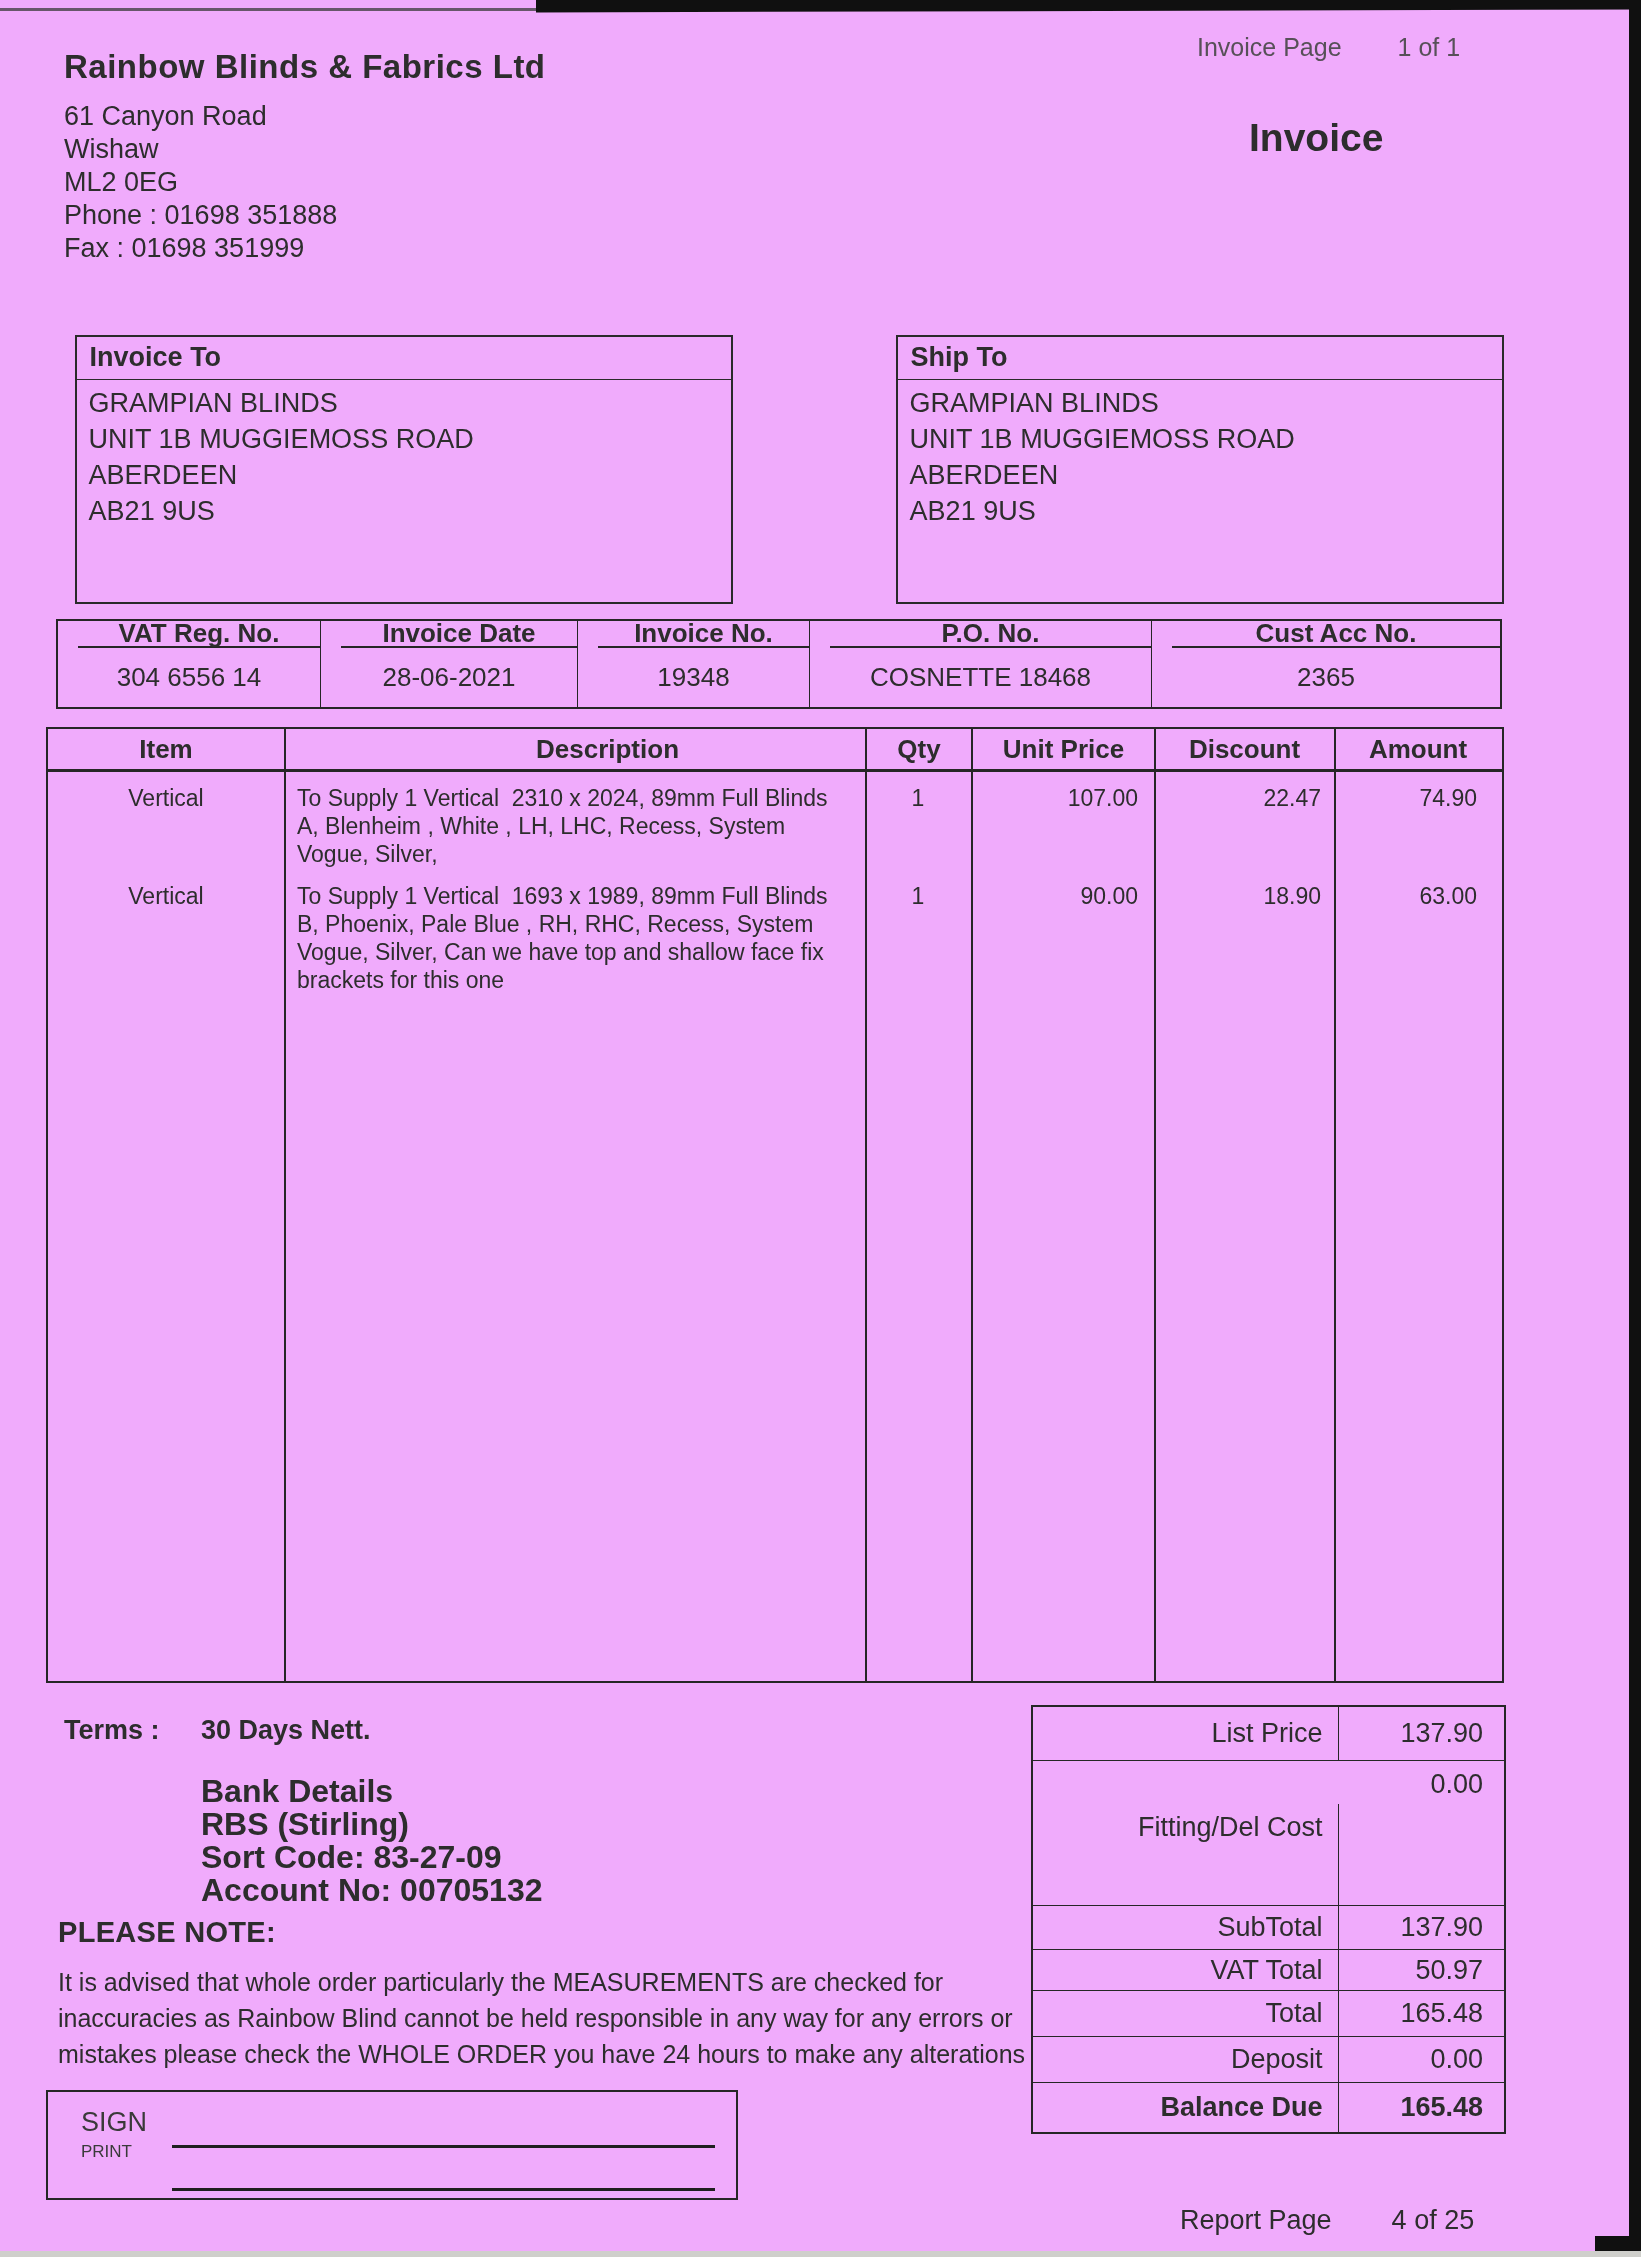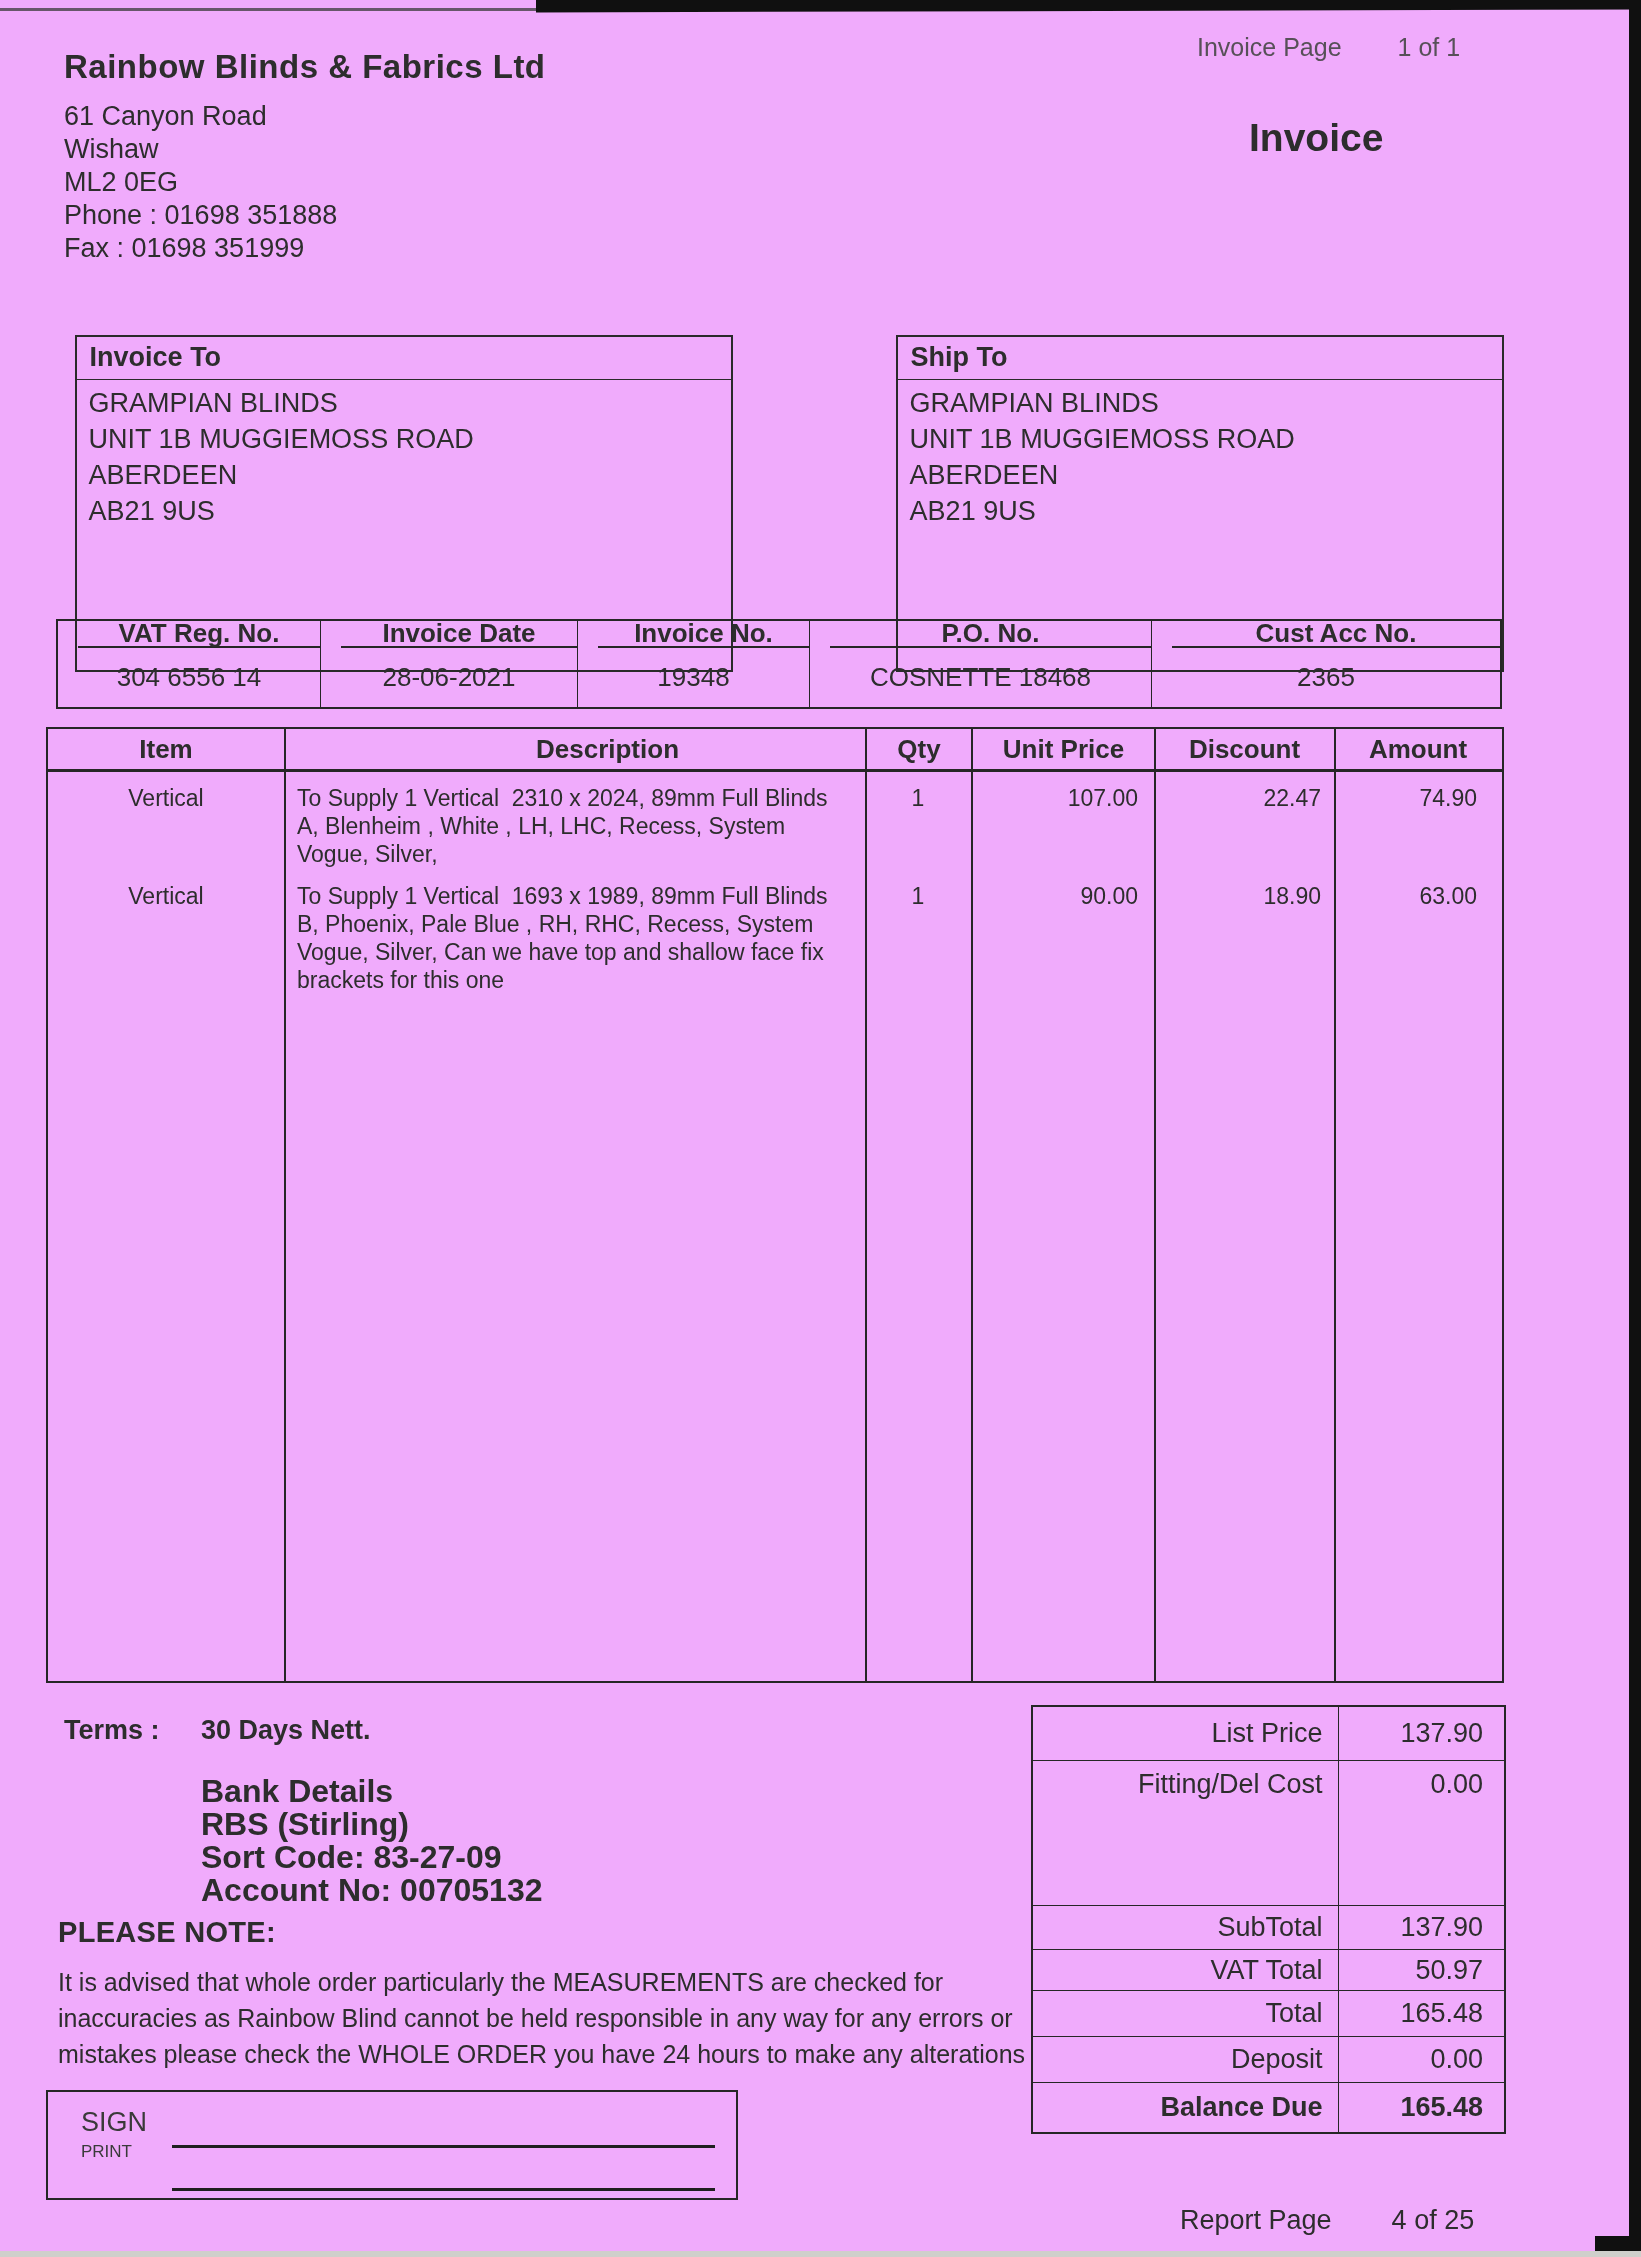--- a/index.html
+++ b/index.html
@@ -18,21 +18,21 @@
   .scan-bottom-edge{left:0; top:2251px; width:1641px; height:6.8px; background:#cfcfcb;}
 
   
   .company{left:64px; top:48px; font-size:33px; font-weight:bold; letter-spacing:0.5px;}
   .addr{left:64px; top:100px; font-size:27px; line-height:33px;}
   .page-line{left:1197px; top:33px; font-size:25px; color:#474747; filter:blur(0.7px); opacity:.9;}
   .page-line .v{margin-left:56px;}
   .doc-title{left:1249px; top:116px; font-size:39px; font-weight:bold;}
 
   
-  .addr-box{top:335px; height:337px; border:2.9px solid #2a2a2a; box-sizing:border-box;}
+  .addr-box{top:335px; height:269px; border:2.9px solid #2a2a2a; box-sizing:border-box;}
   .addr-box.inv{left:75px; width:658px;}
   .addr-box.shp{left:896px; width:608px;}
   .box-title{height:37px; border-bottom:1.9px solid #2a2a2a; font-size:27px; font-weight:bold; padding:4.8px 0 0 12.6px;}
   .box-lines{padding:4.8px 11.6px; font-size:27px; line-height:36px;}
 
   
   .meta{left:56px; top:619px; width:1446px; height:90px; border:2.9px solid #262626; box-sizing:border-box; display:flex;}
   .meta-col{border-right:1.9px solid #262626; display:flex; flex-direction:column; box-sizing:border-box;}
   .meta-col:last-child{border-right:none;}
   .meta-c0{width:263px;} .meta-c1{width:257px;} .meta-c2{width:232px;} .meta-c3{width:342px;} .meta-c4{flex:1;}
@@ -69,21 +69,21 @@
   .totals{left:1031px; top:1705px; width:475px; height:429px; border:2.9px solid #262626; box-sizing:border-box;
           display:flex; flex-direction:column;}
   .t-row{display:flex; border-bottom:1.9px solid #262626; box-sizing:border-box; align-items:center;}
   .t-row:last-child{border-bottom:none;}
   .t-label{width:306px; border-right:1.9px solid #262626; box-sizing:border-box; text-align:right;
            padding-right:15.4px; font-size:27px; align-self:stretch; display:flex; align-items:center; justify-content:flex-end;}
   .t-value{flex:1; text-align:right; padding-right:21px; font-size:27px;}
   .t-h47{height:54px;gap:12px;} .t-h150{height:145px;} .t-h46{height:44px;} .t-h42{height:41px;} .t-h48{height:46px;} .t-last{flex:1;}
   .t-top .t-label, .t-top .t-value{align-items:flex-start; padding-top:7.7px;}
   .t-top{align-items:flex-start;}
-  .t-top .t-label{align-items:flex-start;}
+  .t-top .t-label{align-items:flex-start;margin-top:43px;}
   .t-bold .t-label, .t-bold .t-value{font-weight:bold;}
 
   
   .signbox{left:46px; top:2090px; width:692px; height:110px; border:2.9px solid #262626; box-sizing:border-box;}
   .sign-label{position:absolute; left:33px; top:15.4px; font-size:27px; color:#3a3a3a;}
   .print-label{position:absolute; left:33px; top:50px; font-size:17px; color:#3a3a3a;}
   .sig-line{position:absolute; height:2.9px; background:#1f1f1f;}
   .line1{left:124px; top:53px; width:543px;}
   .line2{left:124px; top:96px; width:543px;}
 

